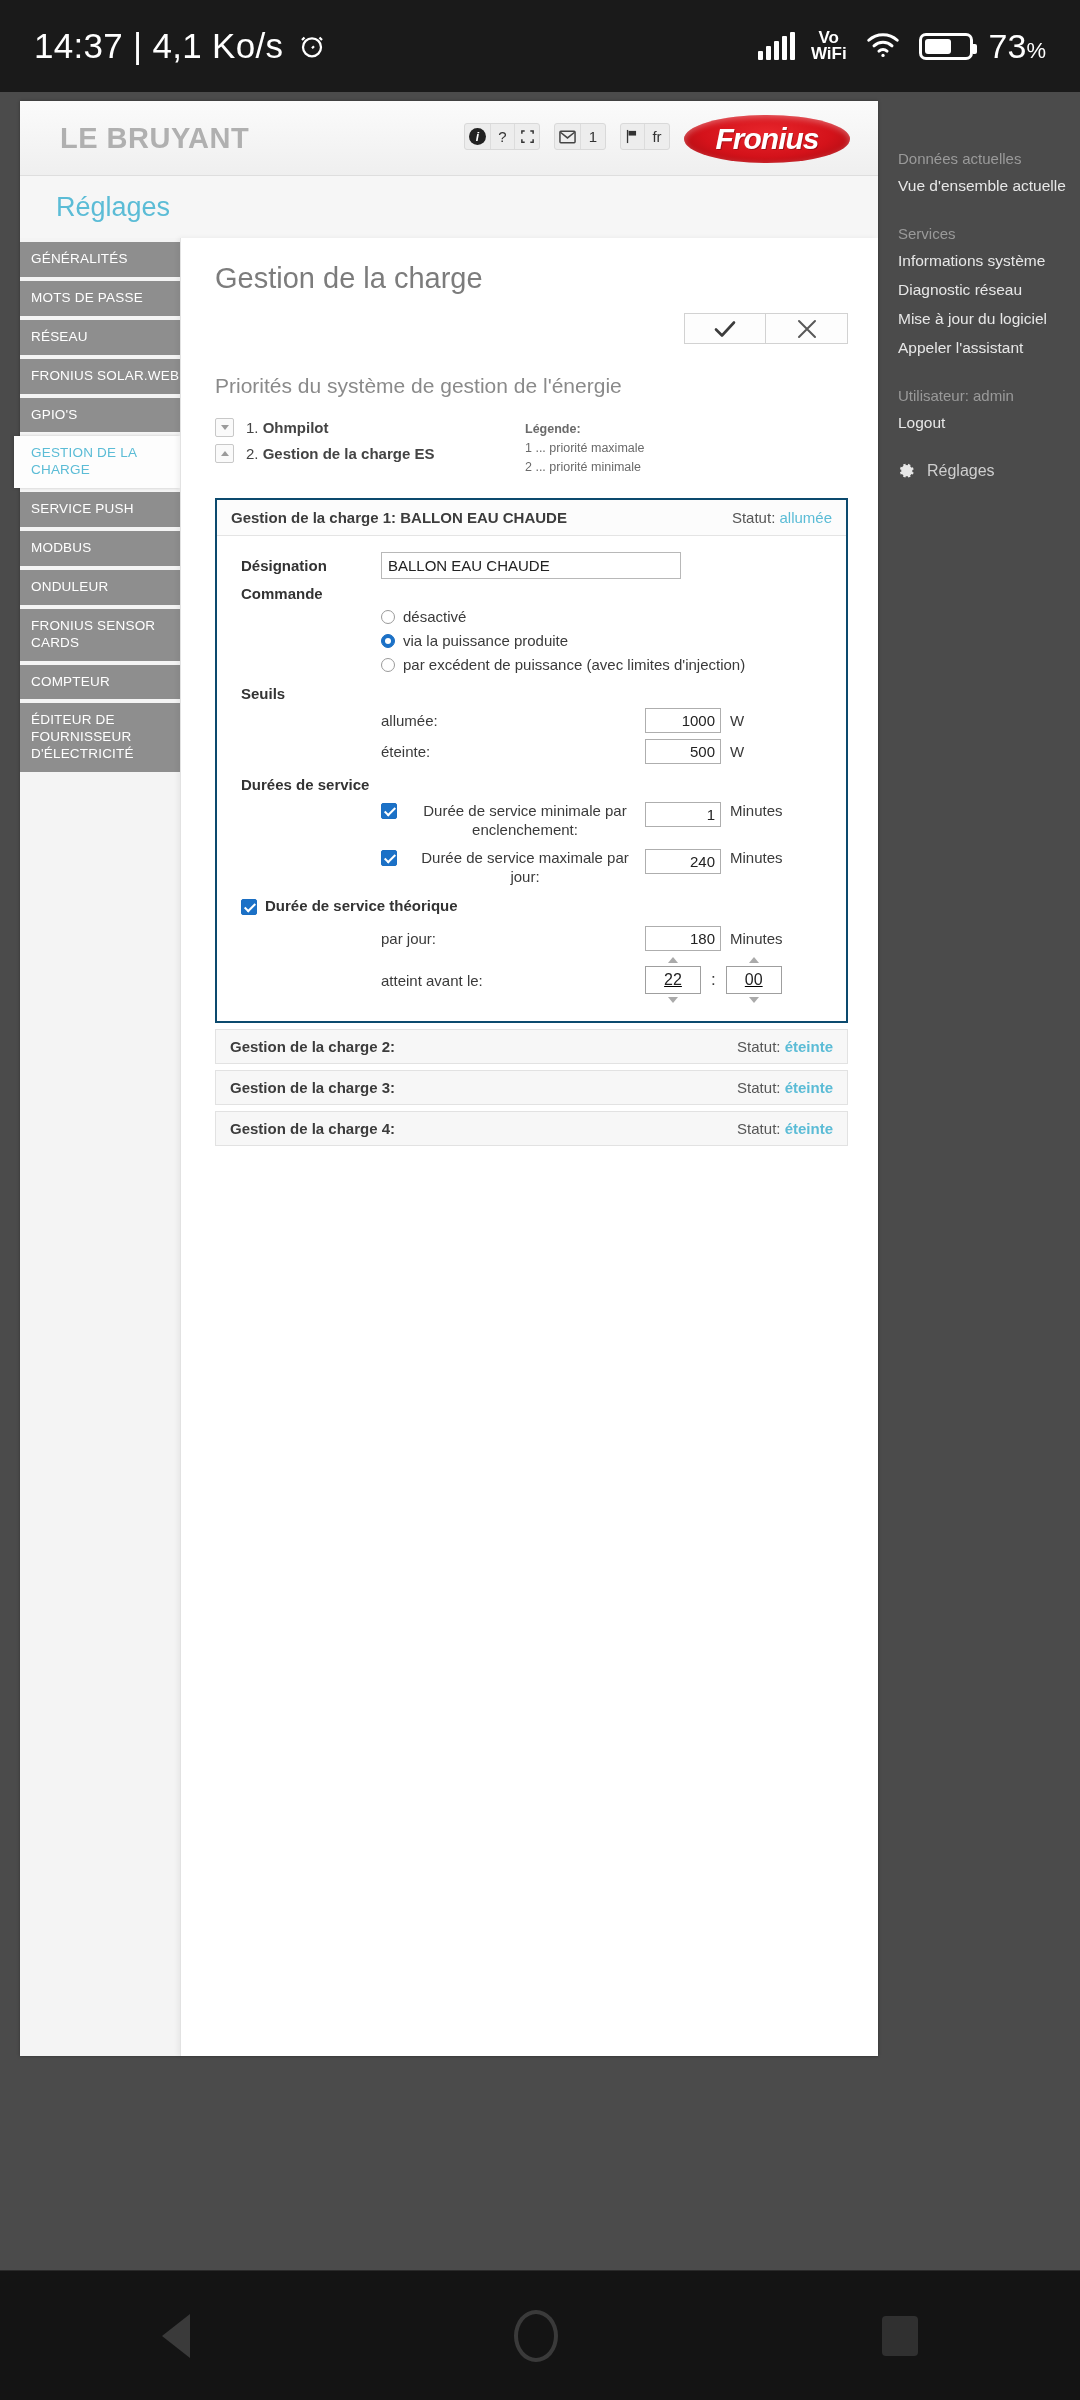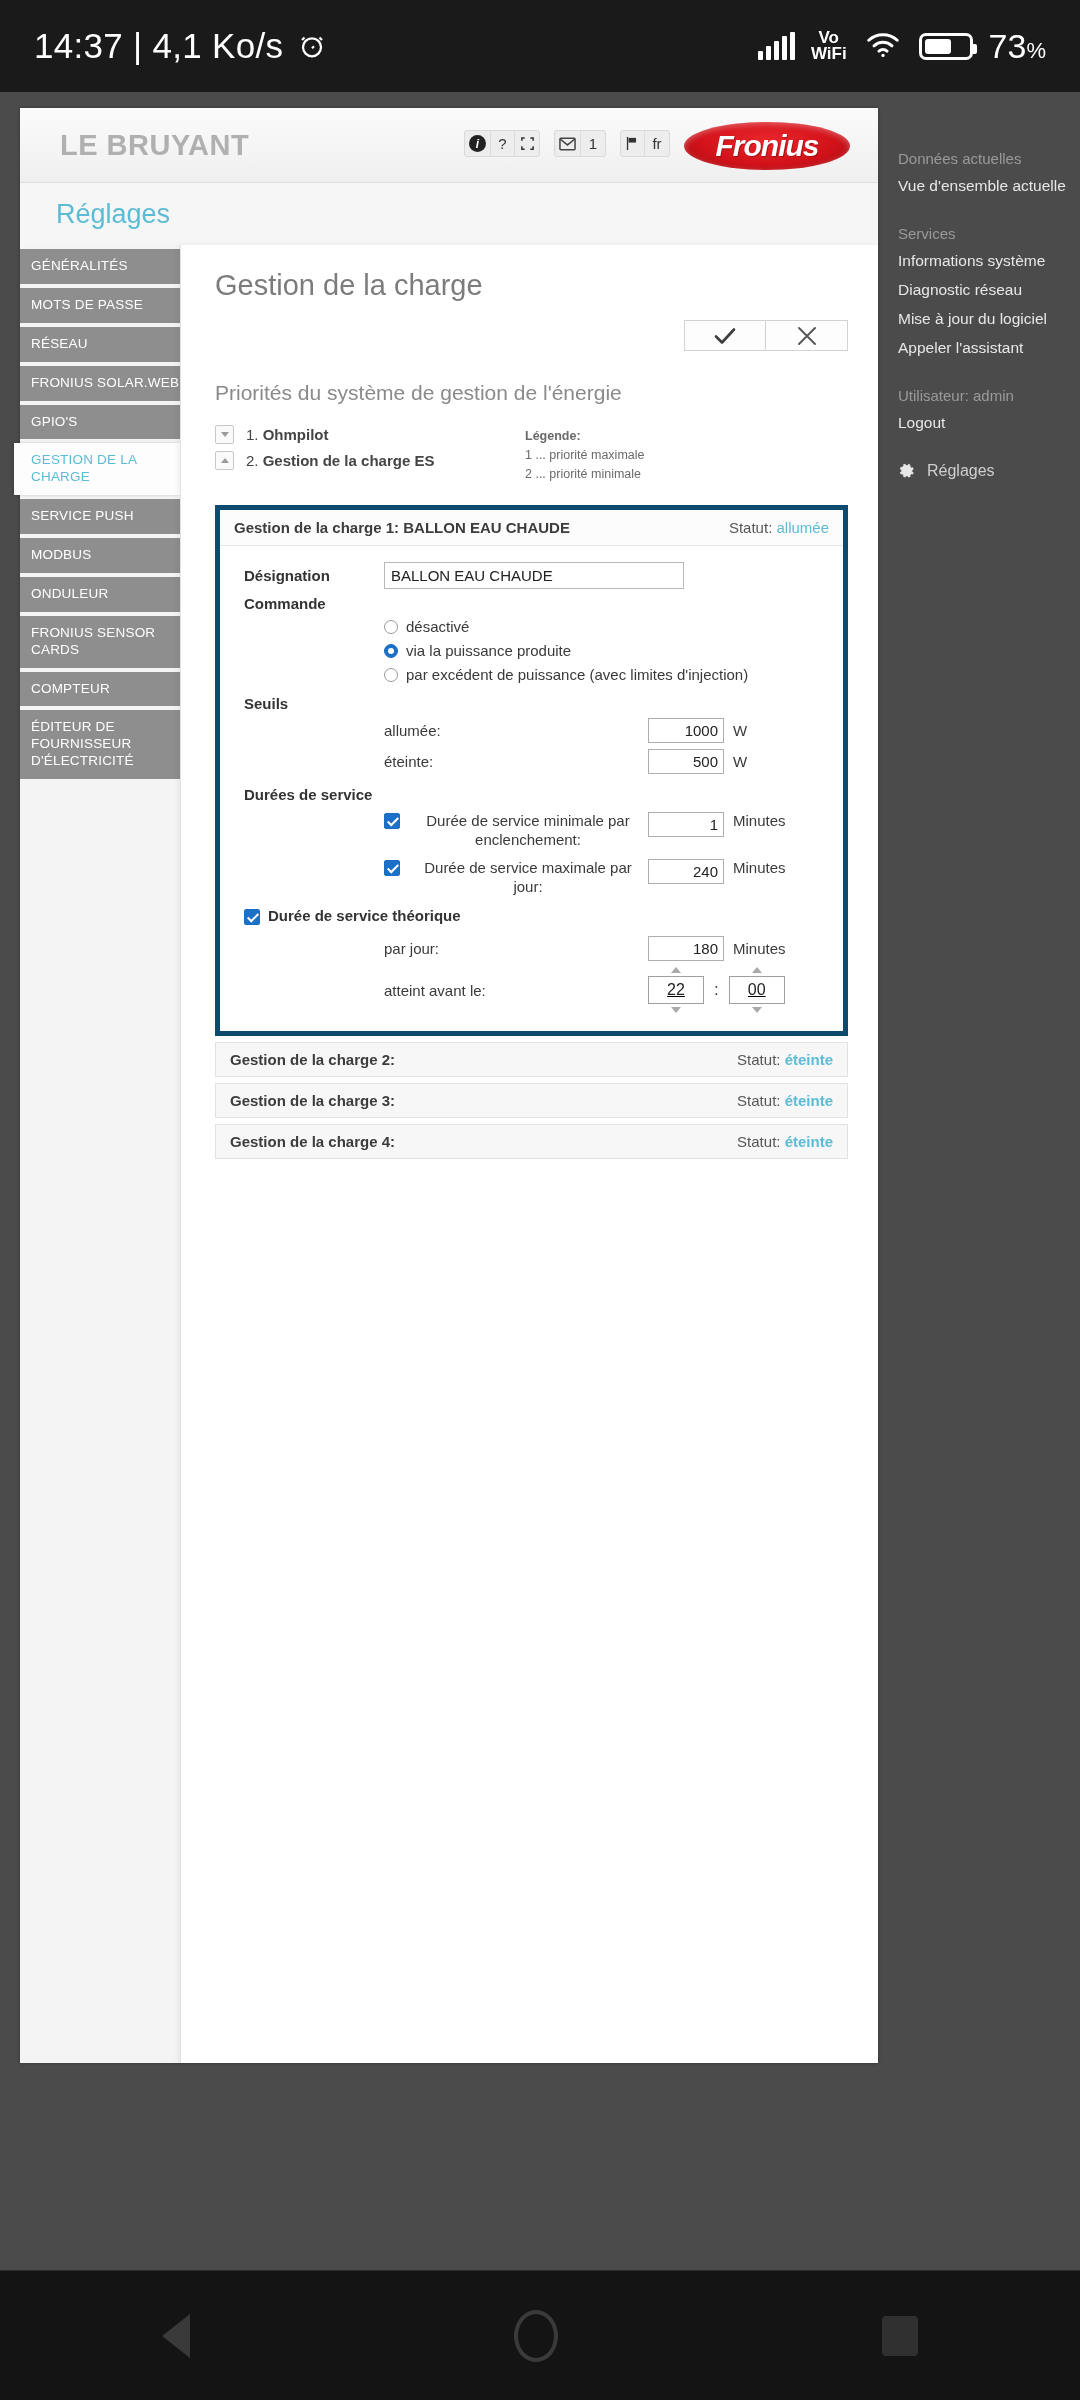--- a/index.html
+++ b/index.html
@@ -31,21 +31,21 @@
     width: 54px; height: 27px; border: 3px solid #fff; border-radius: 7px;
     position: relative; display:flex; align-items:center; padding:3px;
   }
   .batt::after{content:"";position:absolute;right:-7px;top:8px;width:4px;height:10px;background:#fff;border-radius:0 2px 2px 0;}
   .batt i { display:block; height:100%; background:#fff; border-radius:3px; }
   .sb-pct { font-size: 34px; }
   .sb-pct small { font-size: 22px; }
 
   
   .page {
-    position: absolute; left: 20px; top: 108px;
+    position: absolute; left: 20px; top: 101px;
     width: 858px; height: 1955px;
     background: #f4f4f4;
     box-shadow: 0 0 3px rgba(0,0,0,.35);
   }
   .page-inner { position: relative; width: 100%; height: 100%; }
 
   
   .fx-header {
     position: relative; height: 75px;
     background: linear-gradient(#fbfbfb, #efefef);
@@ -121,21 +121,21 @@
     display:flex;align-items:center;justify-content:center;
   }
   .tri-d{width:0;height:0;border-left:4px solid transparent;border-right:4px solid transparent;border-top:5px solid #9b9b9b;}
   .tri-u{width:0;height:0;border-left:4px solid transparent;border-right:4px solid transparent;border-bottom:5px solid #9b9b9b;}
   .prio-txt { font-size:15px; color:#444; }
   .prio-txt b { font-weight:700; }
   .legend { font-size: 12.5px; color:#6a6a6a; line-height:1.5; padding-top:2px; }
   .legend .lh { font-weight:700; }
 
   
-  .lm-card { margin-top: 22px; border:5px solid #0c4a6e; background:#fff; }
+  .lm-card { margin-top: 22px; border:2px solid #0c4a6e; background:#fff; }
   .lm-head {
     display:flex; justify-content:space-between; align-items:center;
     padding: 9px 14px; background:#fcfcfc; border-bottom:1px solid #e4e4e4;
     font-size: 15px; font-weight:700; color:#3c3c3c;
   }
   .lm-head .st { font-weight:400; color:#565656; }
   .lm-head .st b { color:#5bbcd6; font-weight:400; }
   .lm-body { padding: 16px 14px 18px 24px; }
 
   .frow { display:flex; align-items:center; margin-bottom: 6px; }

